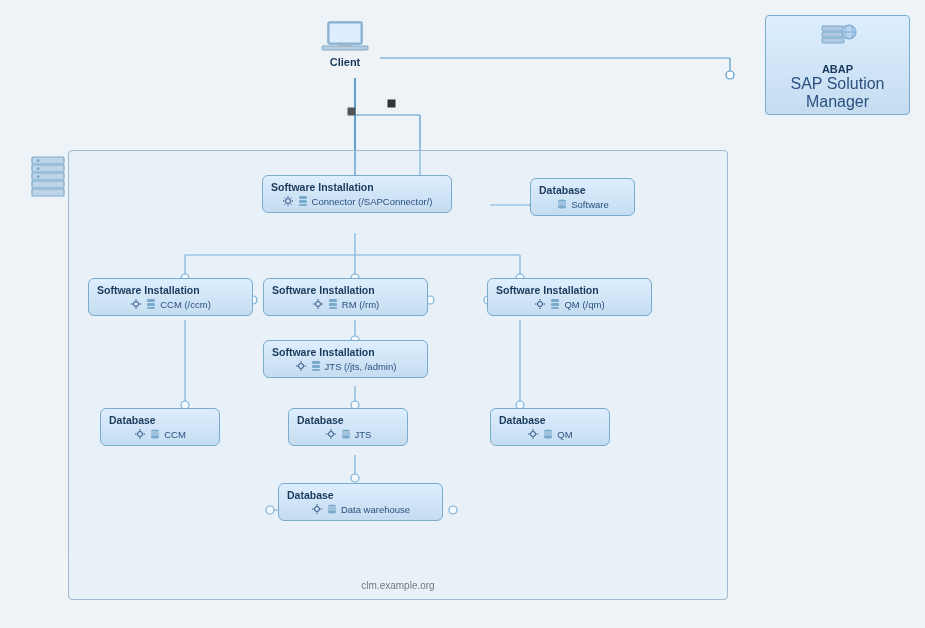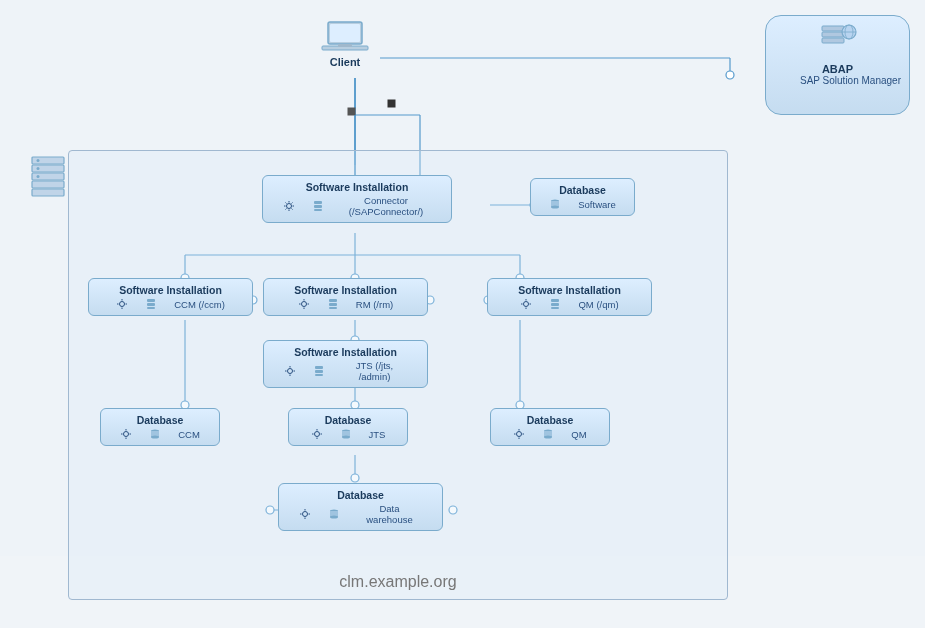--- a/index.html
+++ b/index.html
@@ -45,51 +45,51 @@
       position: absolute;
       bottom: 8px;
       left: 0;
       right: 0;
       text-align: center;
       color: #555;
       font-size: 11px;
     }
 
     .main-box-label .sub {
-      font-size: 16px;
+      font-size: 10px;
       color: #777;
     }
 
     
     .node {
       position: absolute;
       border: 1.5px solid #7aabcc;
       border-radius: 6px;
       background: linear-gradient(180deg, #ddeeff 0%, #c5dcf0 100%);
-      padding: 5px 20px;
-      text-align: center;
+      padding: 5px 8px;
+      text-align: left;
       font-size: 10px;
       color: #1a3a5c;
     }
 
     .node .node-title {
       font-weight: bold;
       font-size: 10.5px;
       color: #1a3a5c;
       display: block;
       margin-bottom: 2px;
     }
 
     .node .node-sub {
       font-size: 9.5px;
       color: #2a5080;
       display: flex;
       align-items: center;
       justify-content: center;
-      gap: 17px;
+      gap: 3px;
     }
 
     .node-icon {
       width: 12px;
       height: 12px;
       display: inline-block;
       flex-shrink: 0;
     }
 
     
@@ -104,37 +104,36 @@
     }
 
     
     .abap-box {
       position: absolute;
       right: 15px;
       top: 15px;
       width: 145px;
       height: 100px;
       border: 1.5px solid #7aabcc;
-      border-radius: 16px;
+      border-radius: 4px;
       background: linear-gradient(180deg, #ddeeff 0%, #c5dcf0 100%);
       text-align: center;
       padding: 8px;
     }
 
     .abap-box .abap-title {
       font-weight: bold;
       font-size: 11px;
       color: #1a3a5c;
       margin-top: 4px;
     }
 
     .abap-box .abap-sub {
-      font-size: 10px;
+      font-size: 16px;
       color: #2a5080;
-      text-align: right;
     }
 
     
     .lines-svg {
       position: absolute;
       top: 0;
       left: 0;
       width: 925px;
       height: 628px;
       pointer-events: none;

